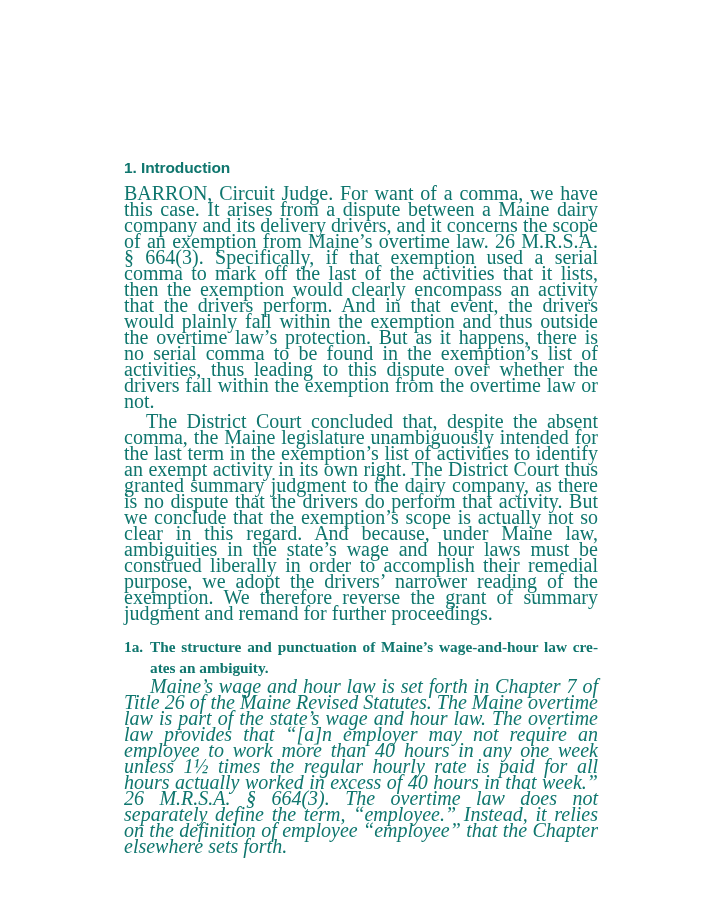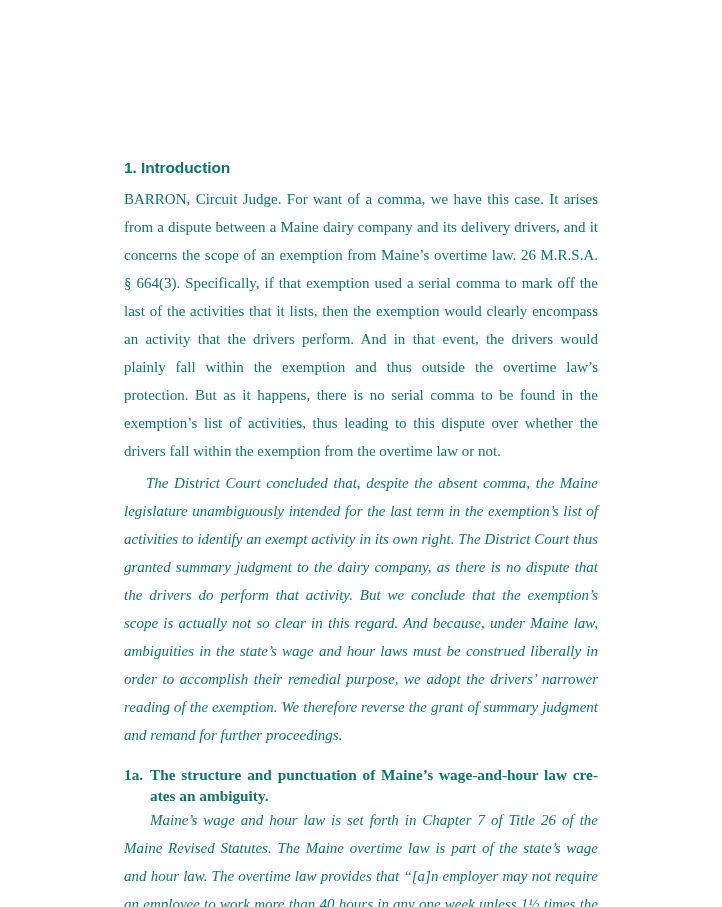--- a/index.html
+++ b/index.html
@@ -3,24 +3,24 @@
 <meta charset="utf-8">
 <style>
   html, body { margin: 0; padding: 0; background: #ffffff; }
   body { width: 722px; height: 907px; position: relative; overflow: hidden; }
   .page { position: absolute; left: 124px; top: 109px; width: 474px; color: #0f766e; margin-top: 48px; }
   .h1 {
     font-family: "Liberation Sans", sans-serif; font-weight: bold;
     font-size: 15.5px; line-height: 22px; margin: 0 0 6px 0; letter-spacing: -0.1px;
   }
   p {
-    font-family: "Liberation Serif", serif; font-size: 15px; line-height: 28px;
+    font-family: "Liberation Serif", serif; font-size: 20px; line-height: 16px;
     margin: 0; text-align: justify; hyphens: manual;
   }
-  p.indent { text-indent: 22px; margin-top: 4px; font-style: italic; }
+  p.indent { text-indent: 22px; margin-top: 4px; }
   p.first { margin-top: 0; }
   .h2 {
     font-family: "Liberation Serif", serif; font-weight: bold; font-size: 15.3px;
     line-height: 21px; margin: 15px 0 0 0; padding-left: 26px; text-indent: -26px;
     text-align: justify;
   }
   .h2 .num { display: inline-block; width: 26px; text-indent: 0; }
   p.sub { text-indent: 26px; margin-top: 0; font-style: italic; }
 </style>
 </head>

